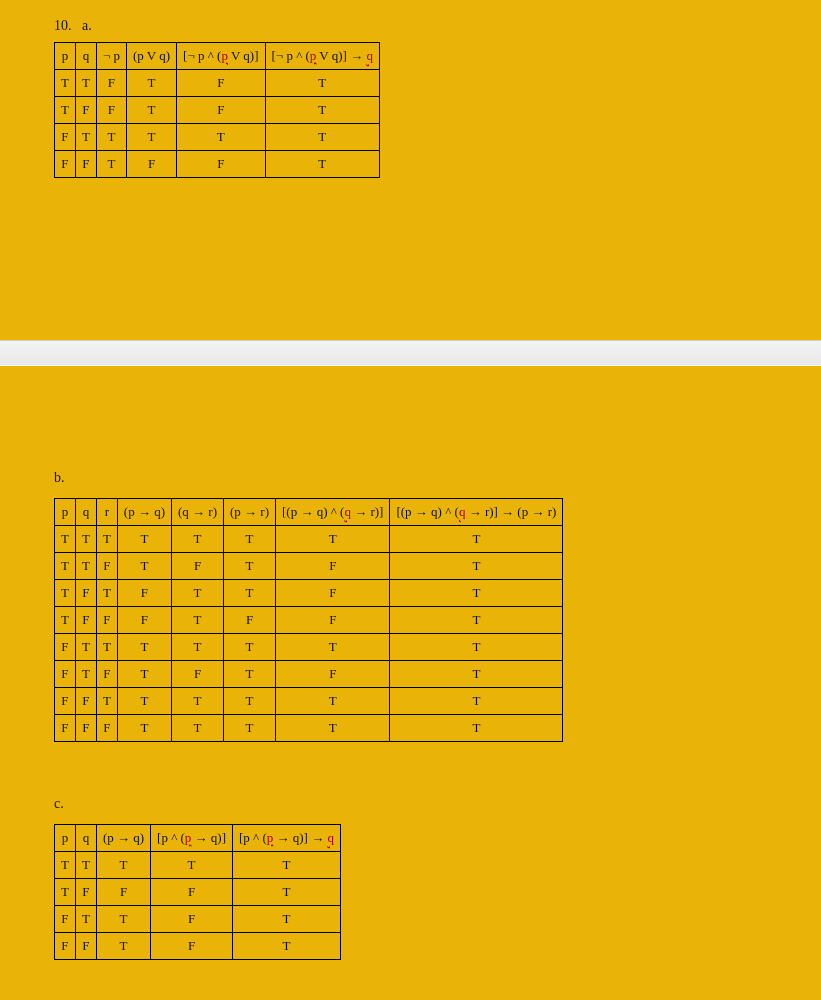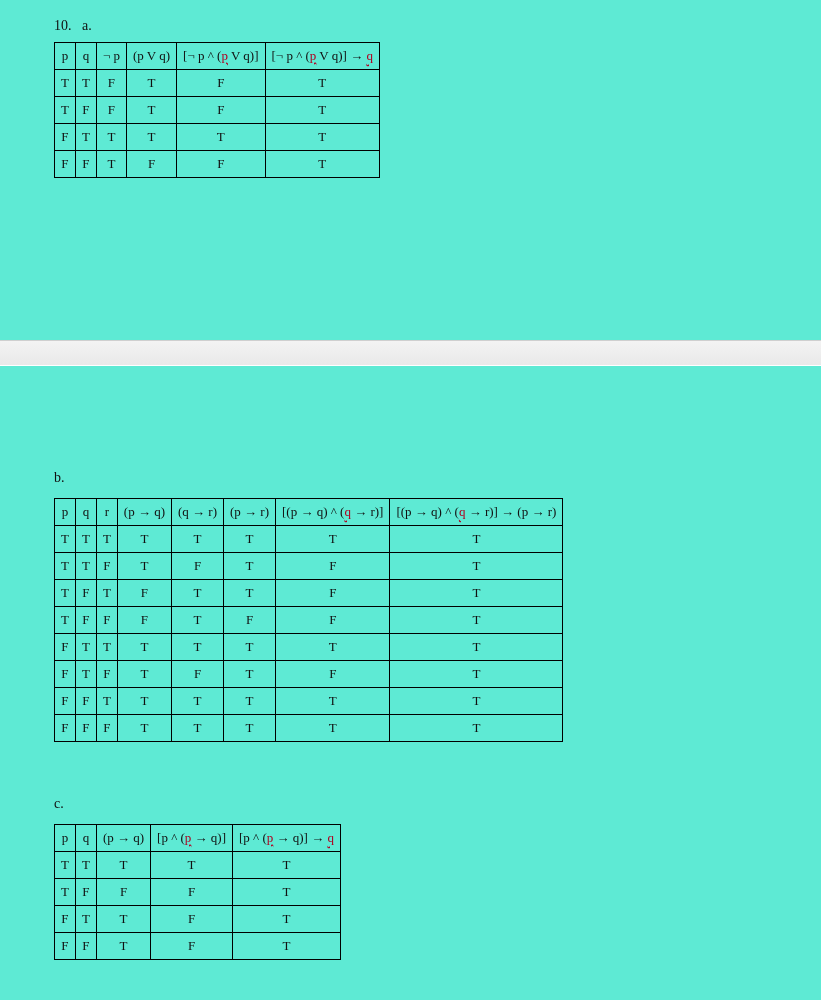--- a/index.html
+++ b/index.html
@@ -6,21 +6,21 @@
     margin: 0;
     padding: 0;
     background: #ffffff;
     font-family: "Times New Roman", Times, serif;
     font-size: 14px;
     color: #111;
   }
   .page {
     width: 821px;
     min-height: 1000px;
-    background: #5eead4;
+    background: #eab308;
     position: relative;
     box-sizing: border-box;
   }
   .hdr-label {
     position: absolute;
     left: 54px;
     font-size: 14px;
   }
   table.tt {
     border-collapse: collapse;

